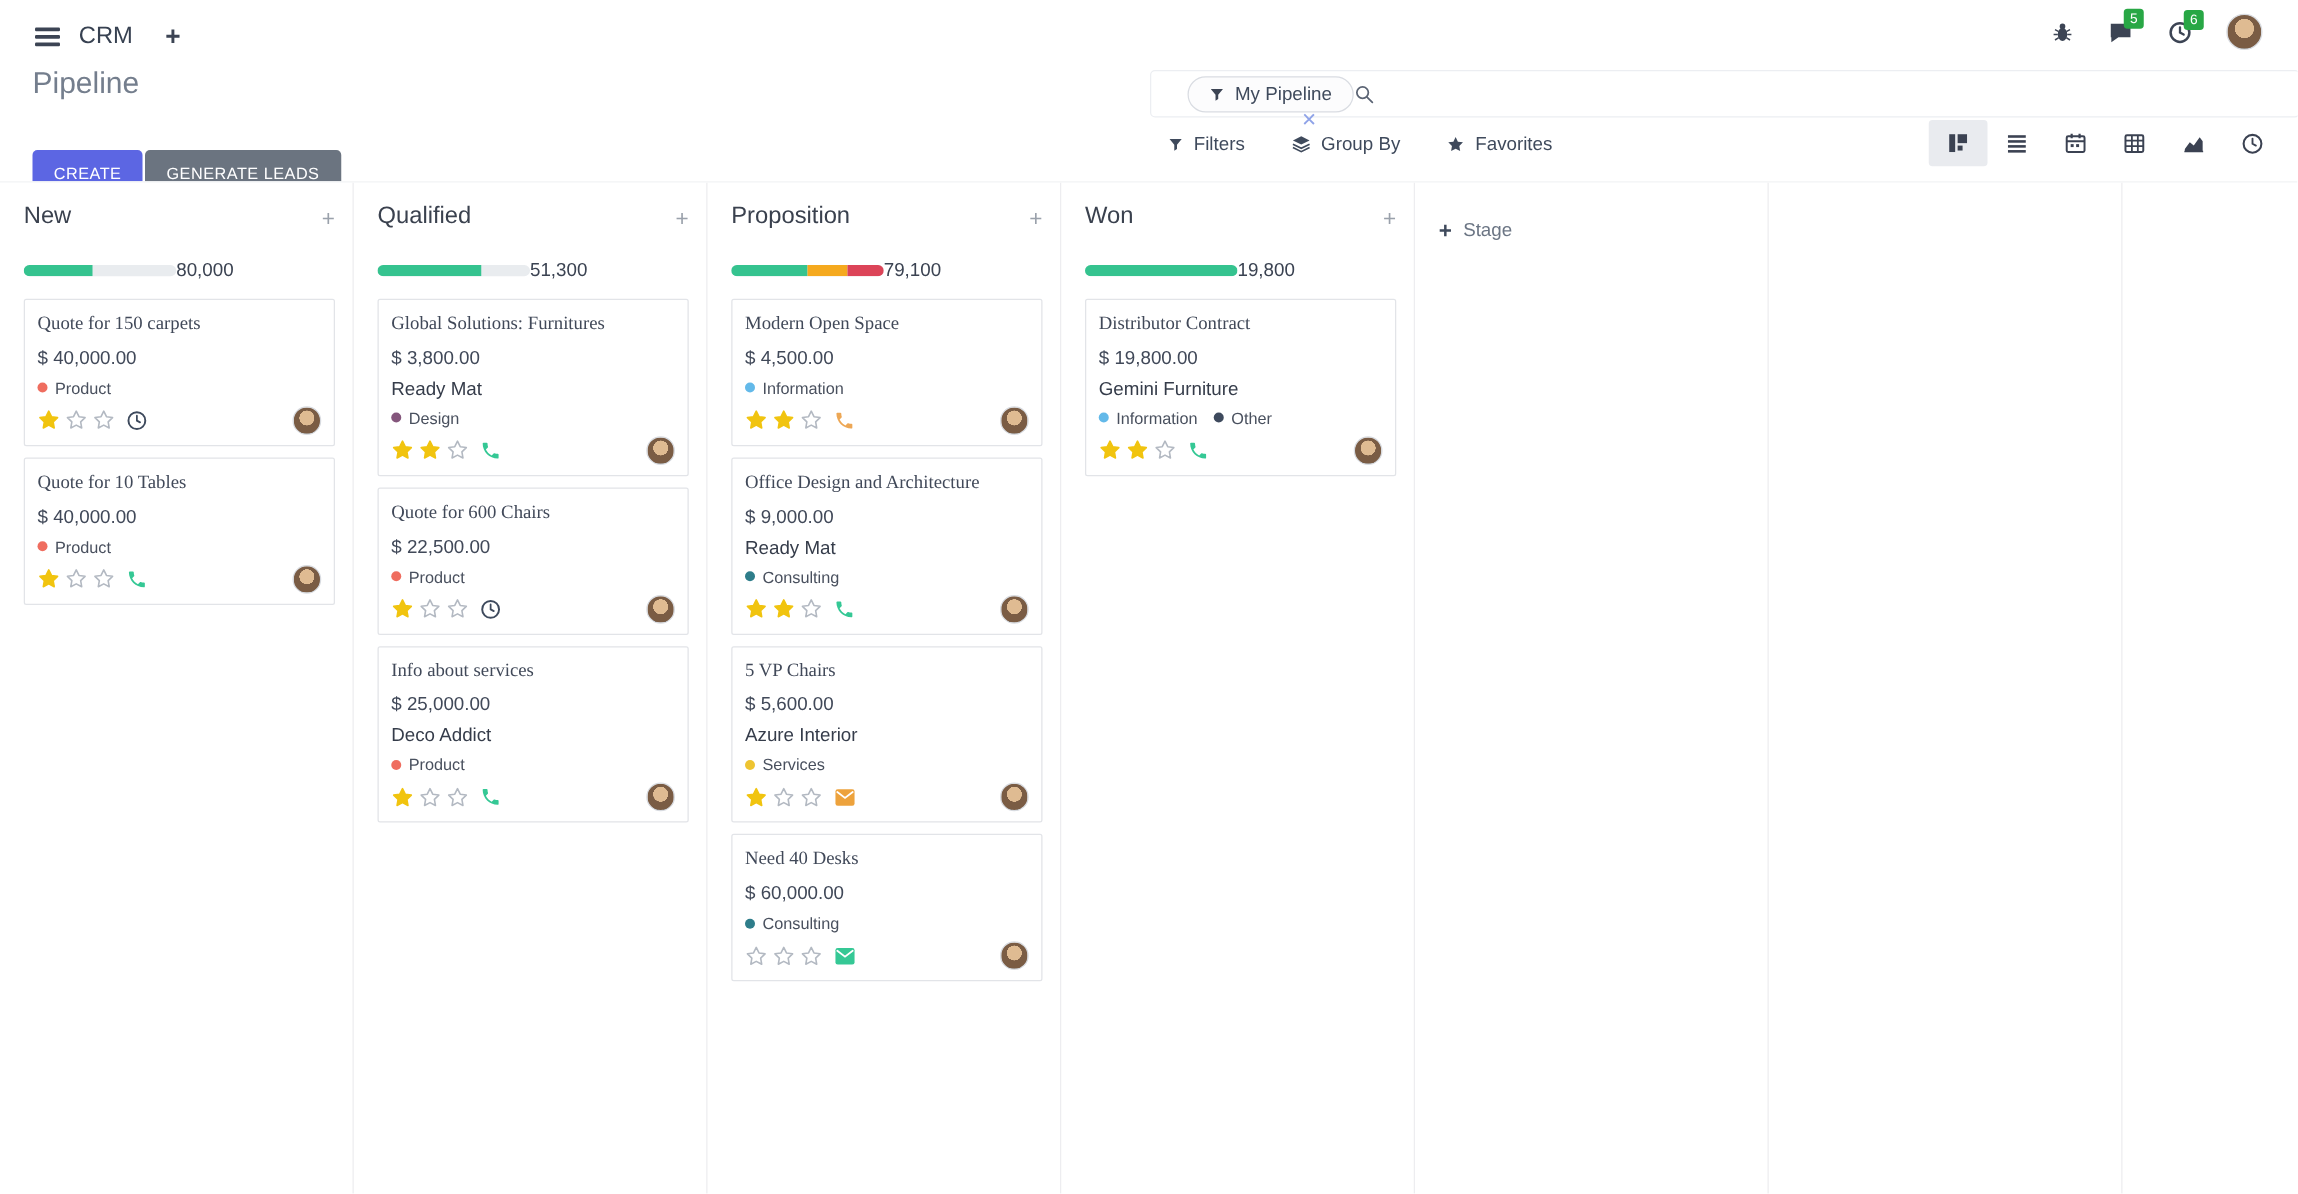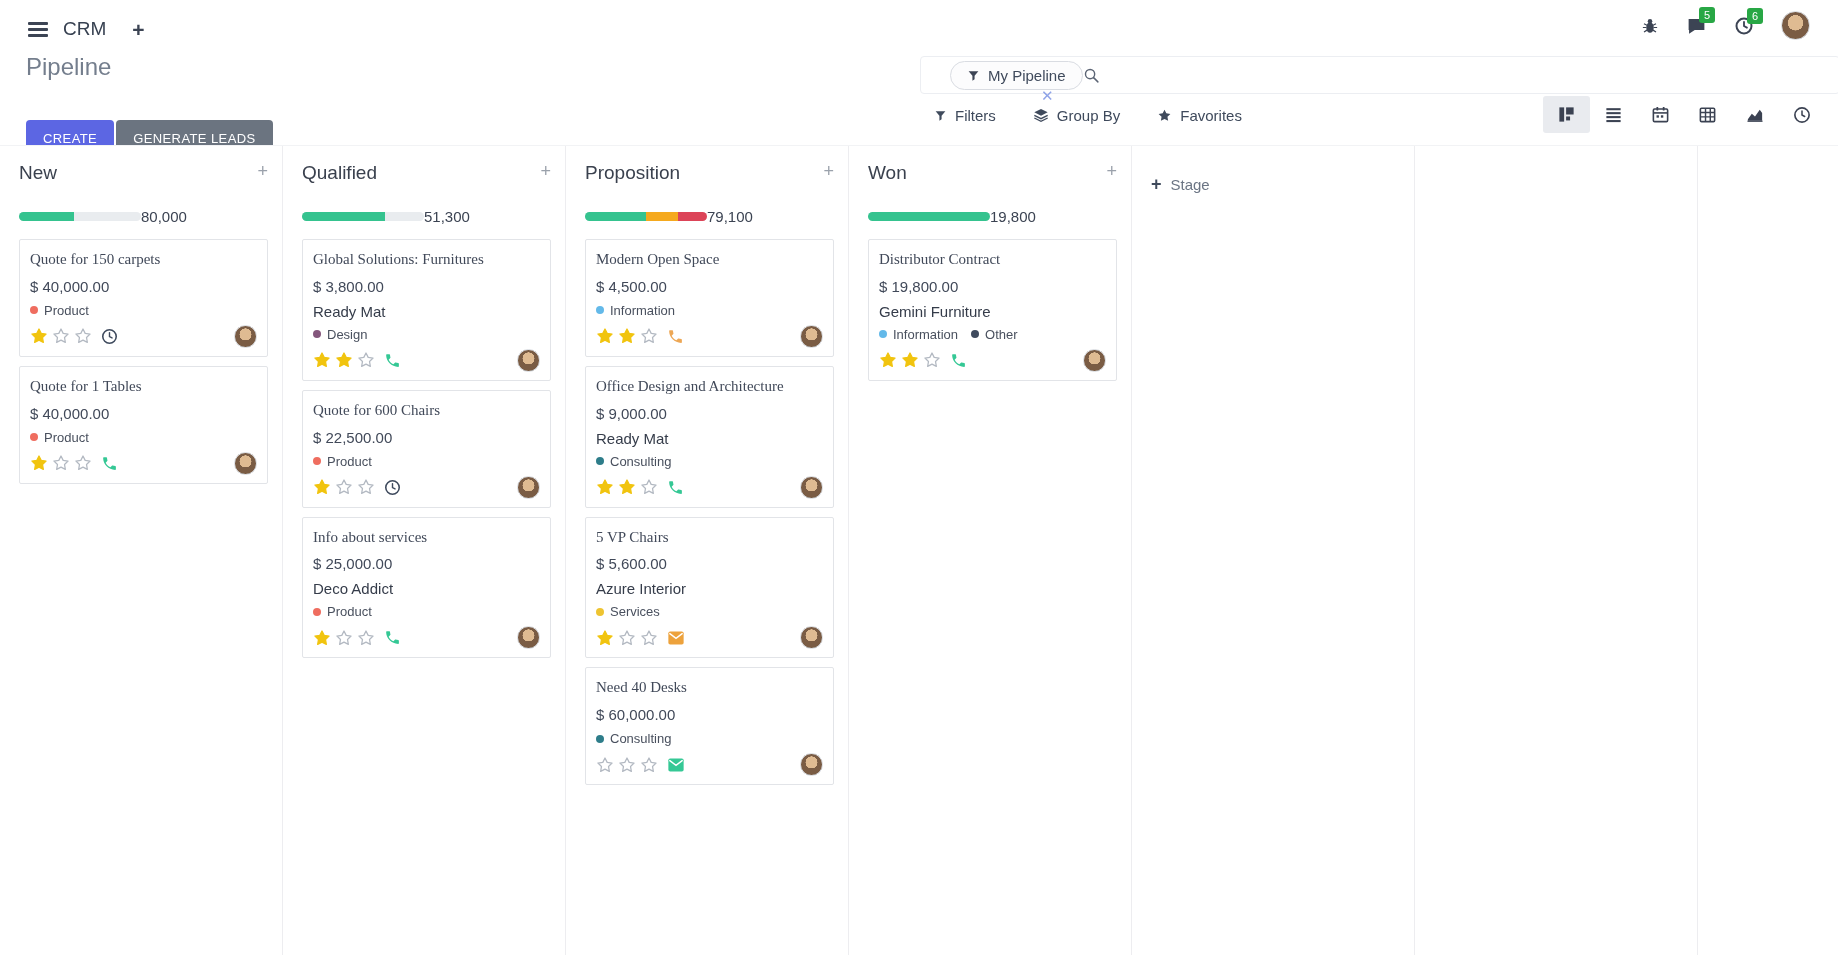--- a/index.html
+++ b/index.html
@@ -37,21 +37,21 @@
   .btn-generate{background:#6b7480;}
   .menus{position:absolute;left:934px;top:99px;display:flex;gap:37px;align-items:center;height:32px;}
   .menu-item{display:flex;align-items:center;gap:8px;font-size:15px;color:#3f4a5c;cursor:pointer;}
   .switcher{position:absolute;right:13px;top:96px;display:flex;}
   .switch-btn{width:47px;height:37px;display:flex;align-items:center;justify-content:center;cursor:pointer;border-radius:3px;}
   .switch-btn.active{background:#e9ebef;}
   
   .kanban{position:absolute;top:145px;left:0;right:0;bottom:0;display:flex;border-top:1px solid #f2f3f5;background:#fff;overflow:hidden;}
   #cols{display:flex;}
   .kcol{width:283px;flex:0 0 283px;border-right:1px solid #ededf0;padding:16px 14px 0 19px;box-sizing:border-box;}
-  .kcol-head{display:flex;justify-content:space-between;align-items:flex-start;}
+  .kcol-head{display:flex;justify-content:space-between;align-items:flex-end;}
   .kcol-title{font-size:19px;color:#3a414e;}
   .kcol-plus{color:#9aa1ab;font-size:18px;cursor:pointer;line-height:1;}
   .kcol-progressrow{display:flex;justify-content:flex-start;align-items:center;margin:24px 0 14px;}
   .kbar{width:122px;height:9px;border-radius:5px;background:#e9ecef;overflow:hidden;display:flex;cursor:pointer;}
   .kbar-seg{height:100%;}
   .ktotal{font-size:15px;color:#3b4352;}
   .kcard{background:#fff;border:1px solid #e2e4e8;border-radius:2px;padding:10px 10px 8px;margin-bottom:9px;cursor:pointer;}
   .kcard-title{font-size:15px;color:#414959;margin-bottom:9px;line-height:1.25;font-family:Liberation Serif, serif;}
   .kcard-amount{font-size:15px;color:#414959;margin-bottom:8px;}
   .kcard-partner{font-size:15px;color:#353c4a;font-weight:500;margin-bottom:7px;}
@@ -251,21 +251,21 @@
             <span class="kactivity">
               <svg width="17" height="17" viewBox="0 0 24 24">
                 <circle cx="12" cy="12" r="9.5" fill="none" stroke="#3e4a5d" stroke-width="2.2"></circle>
                 <path d="M12 6.5V12l3.6 2" stroke="#3e4a5d" stroke-width="2" fill="none" stroke-linecap="round"></path>
               </svg>
             </span>
             <div class="kavatar"></div>
           </div>
         </div>
         <div class="kcard">
-          <div class="kcard-title">Quote for 1 Tables</div>
+          <div class="kcard-title">Quote for 10 Tables</div>
           <div class="kcard-amount">$ 40,000.00</div>
           <div class="kcard-tags">
             <div class="ktag">
               <span class="kdot" style="background: rgb(239, 109, 95);"></span>
               <span>Product</span>
             </div>
           </div>
           <div class="kcard-foot">
             <div class="kstars">
               <span class="kstar">

